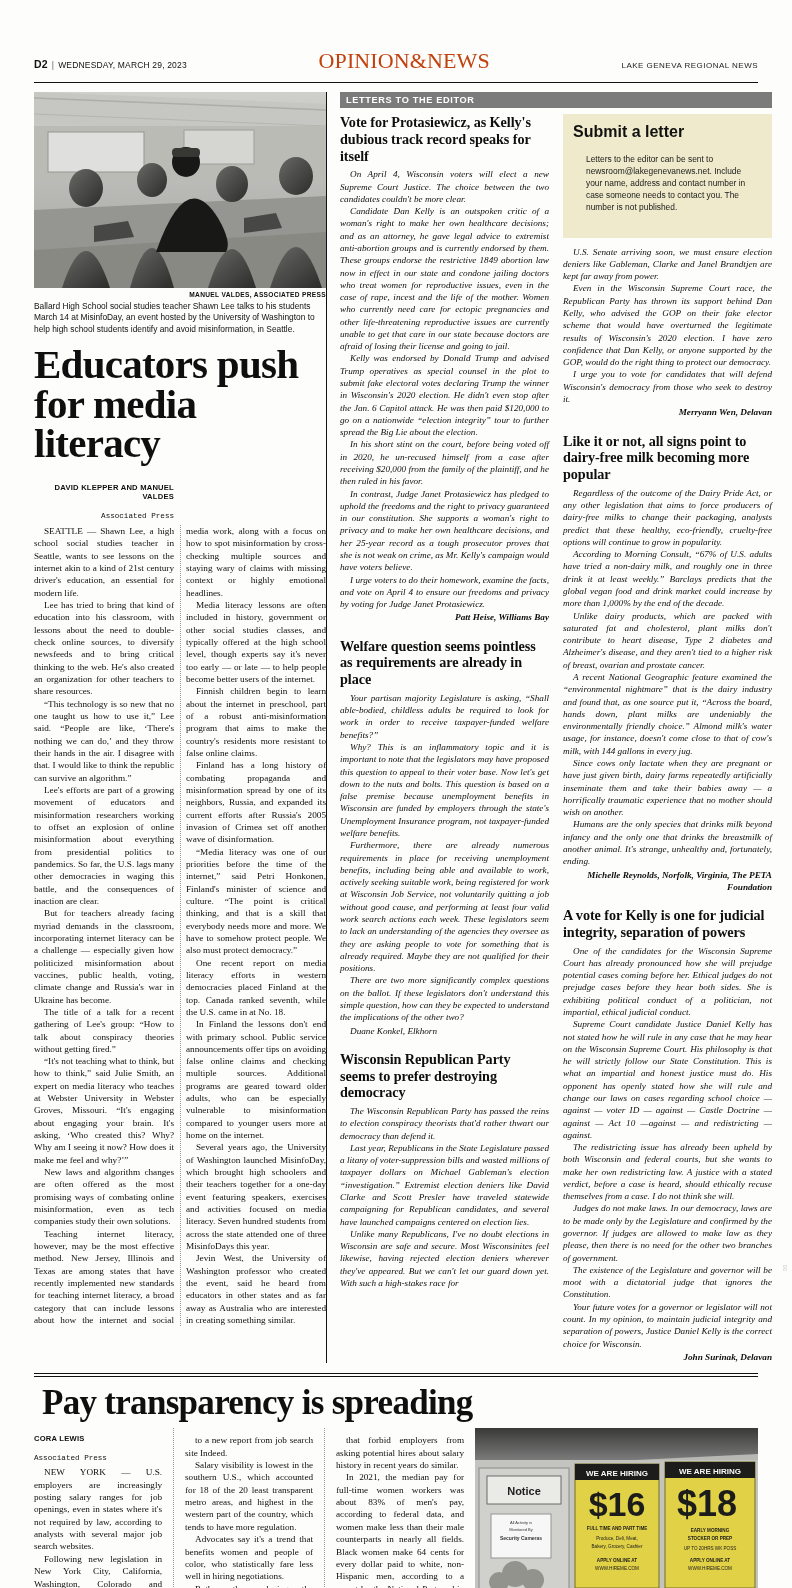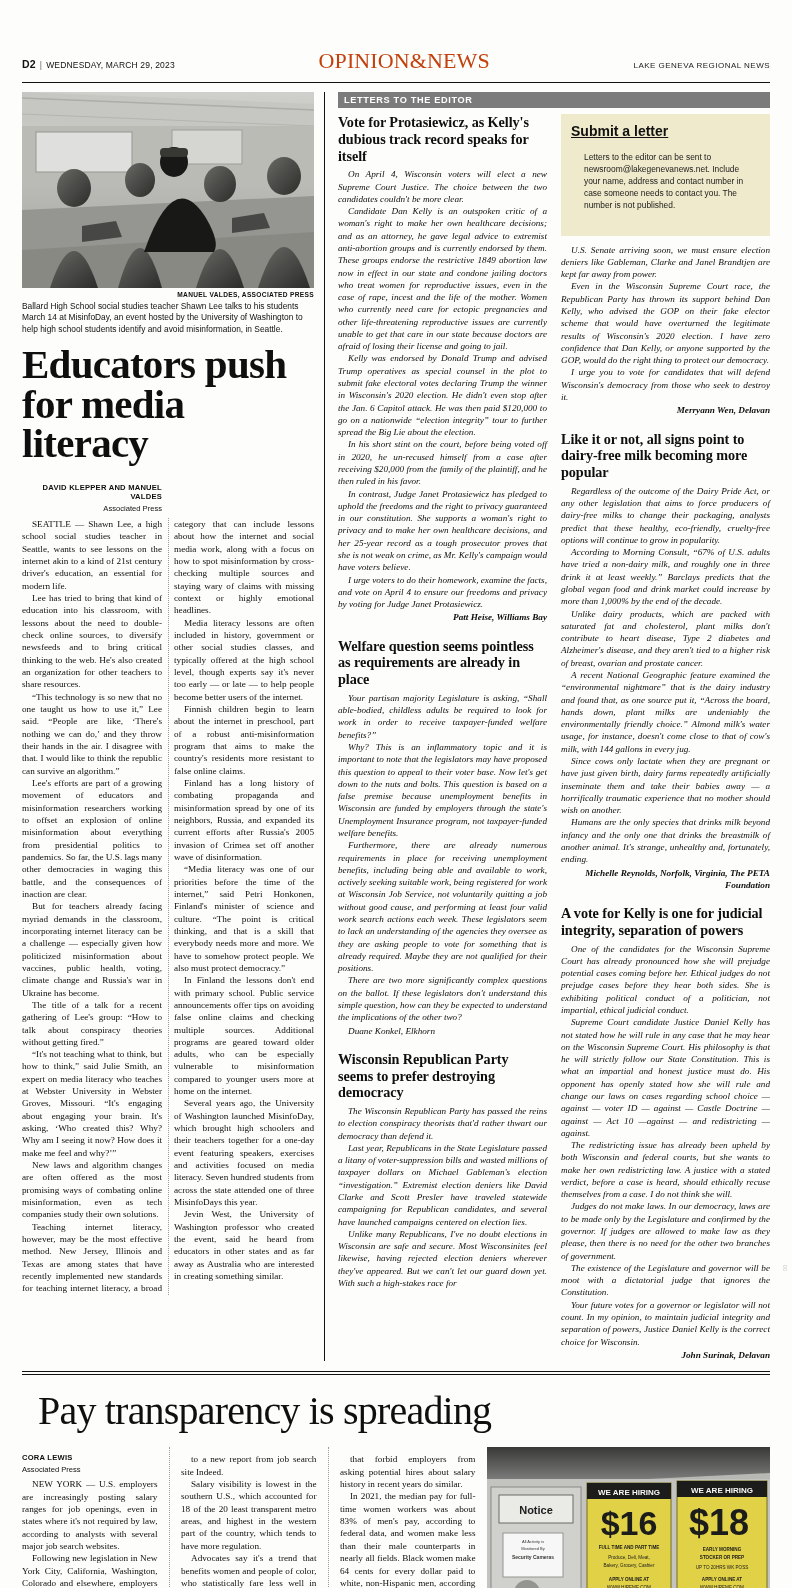--- a/index.html
+++ b/index.html
@@ -3,21 +3,21 @@
 <meta charset="utf-8">
 <style>
   html,body{margin:0;padding:0;}
   body{
     width:792px;height:1588px;
     background:#fdfdfb;
     font-family:"Liberation Serif", serif;
     color:#0f0f0f;
     overflow:hidden;
   }
-  .page{position:relative;width:792px;height:1280px;box-sizing:border-box;padding:0 22px;}
+  .page{position:relative;width:792px;height:1280px;box-sizing:border-box;padding:0 34px;}
 
   
   .masthead{display:flex;align-items:baseline;justify-content:space-between;padding-top:48px;padding-bottom:6px;}
   .mh-left{font-family:"Liberation Sans",sans-serif;font-size:8.5px;letter-spacing:.02em;text-transform:uppercase;color:#111;white-space:nowrap;}
   .mh-left b{font-size:10.5px;font-weight:700;}
   .mh-left .sep{margin:0 4px;color:#666;}
   .mh-center{font-family:Liberation Serif, serif;font-size:22px;letter-spacing:.005em;color:#c2410c;}
   .mh-right{font-family:"Liberation Sans",sans-serif;font-size:8px;letter-spacing:.06em;text-transform:uppercase;color:#222;white-space:nowrap;}
   .rule-top{border-top:1px solid #111;margin-top:2px;}
 
@@ -28,47 +28,47 @@
   .col-right{width:432px;border-left:1px solid #111;padding-left:13px;}
 
   
   .photo{width:292px;height:196px;position:relative;overflow:hidden;background:#8c8c8c;}
   .photo svg{display:block;}
   .credit{font-family:"Liberation Sans",sans-serif;font-size:6.6px;font-weight:700;letter-spacing:.05em;text-align:right;margin-top:3px;text-transform:uppercase;}
   .cutline{font-family:"Liberation Sans",sans-serif;font-size:8.4px;line-height:1.34;margin-top:3px;color:#111;}
 
   .headline-main{font-family:"Liberation Serif",serif;font-weight:700;font-size:41px;line-height:.97;letter-spacing:-.018em;margin:10px 0 0 0;}
   .byline{font-family:"Liberation Sans",sans-serif;font-size:7.6px;font-weight:700;letter-spacing:.03em;text-transform:uppercase;margin-top:13px;}
-  .byline-org{font-family:Liberation Sans, sans-serif;font-size:7.6px;font-weight:400;margin-top:3px;color:#111;}
+  .byline-org{font-family:Liberation Mono, monospace;font-size:7.6px;font-weight:400;margin-top:11px;color:#111;}
 
   .twocol{column-count:2;column-gap:12px;column-rule:1px dotted #9a9a9a;margin-top:5px;}
   .body-text{font-size:9.2px;line-height:1.34;text-align:justify;hyphens:auto;}
   .body-text p{margin:0;text-indent:10px;}
 
   
   .sec-bar{background:#7b7b7b;color:#fff;font-family:"Liberation Sans",sans-serif;font-weight:700;
     font-size:9.2px;letter-spacing:.07em;padding:3px 0 3px 6px;text-transform:uppercase;}
   .letters{display:flex;margin-top:6px;}
   .lcol{width:209px;}
   .lgut{width:14px;}
   .letter-head{font-family:"Liberation Serif",serif;font-weight:700;font-size:14.2px;line-height:1.18;margin:0 0 4px 0;letter-spacing:-.005em;}
   .letter-head.sp{margin-top:14px;}
   .ltext{font-size:9.2px;line-height:1.335;text-align:justify;hyphens:auto;font-style:italic;}
   .ltext p{margin:0;text-indent:10px;}
   .sig{font-weight:700;text-align:right;font-size:9.2px;margin-top:1px;}
   .sig.left{text-align:left;font-weight:400;text-indent:10px;}
 
   .submit-box{background:#efeacb;padding:9px 10px 11px 10px;margin-bottom:8px;}
-  .submit-box h3{font-family:"Liberation Sans",sans-serif;font-weight:700;font-size:14px;margin:0 0 5px 0;color:#111;text-decoration:underline;}
+  .submit-box h3{font-family:"Liberation Sans",sans-serif;font-weight:700;font-size:16px;margin:0 0 5px 0;color:#111;}
   .submit-box p{font-family:"Liberation Sans",sans-serif;font-size:8.4px;line-height:1.42;margin:13px;color:#1a1a1a;}
 
   
   .rule-double{border-top:1px solid #111;border-bottom:1px solid #111;height:2px;margin:10px 0 0 0;}
   .bottom{margin-top:8px;}
-  .headline-bottom{font-family:"Liberation Serif",serif;font-weight:400;font-size:40px;line-height:1;letter-spacing:-.02em;margin:16px;}
+  .headline-bottom{font-family:"Liberation Serif",serif;font-weight:700;font-size:35px;line-height:1;letter-spacing:-.02em;margin:8px;}
   .bgrid{display:flex;margin-top:8px;}
   .bcol{width:141px;}
   .bgut{width:12px;border-right:1px dotted #9a9a9a;}
   .bphoto{width:283px;}
   .bphoto .ph{width:283px;height:168px;background:#6f6f6f;overflow:hidden;position:relative;}
   .bbody{font-size:9.2px;line-height:1.345;text-align:justify;hyphens:auto;}
   .bbody p{margin:0;text-indent:10px;}
 
   .page-edge{position:absolute;right:4px;bottom:8px;writing-mode:vertical-rl;font-family:"Liberation Sans",sans-serif;font-size:5px;color:#bbb;letter-spacing:.1em;}
 </style>
@@ -159,20 +159,21 @@
           <p>Lee's efforts are part of a growing movement of educators and misinformation researchers working to offset an explosion of online misinformation about everything from presidential politics to pandemics. So far, the U.S. lags many other democracies in waging this battle, and the consequences of inaction are clear.</p>
           <p>But for teachers already facing myriad demands in the classroom, incorporating internet literacy can be a challenge — especially given how politicized misinformation about vaccines, public health, voting, climate change and Russia's war in Ukraine has become.</p>
           <p>The title of a talk for a recent gathering of Lee's group: “How to talk about conspiracy theories without getting fired.”</p>
           <p>“It's not teaching what to think, but how to think,” said Julie Smith, an expert on media literacy who teaches at Webster University in Webster Groves, Missouri. “It's engaging about engaging your brain. It's asking, ‘Who created this? Why? Why am I seeing it now? How does it make me feel and why?’”</p>
           <p>New laws and algorithm changes are often offered as the most promising ways of combating online misinformation, even as tech companies study their own solutions.</p>
           <p>Teaching internet literacy, however, may be the most effective method. New Jersey, Illinois and Texas are among states that have recently implemented new standards for teaching internet literacy, a broad category that can include lessons about how the internet and social media work, along with a focus on how to spot misinformation by cross-checking multiple sources and staying wary of claims with missing context or highly emotional headlines.</p>
           <p>Media literacy lessons are often included in history, government or other social studies classes, and typically offered at the high school level, though experts say it's never too early — or late — to help people become better users of the internet.</p>
           <p>Finnish children begin to learn about the internet in preschool, part of a robust anti-misinformation program that aims to make the country's residents more resistant to false online claims.</p>
           <p>Finland has a long history of combating propaganda and misinformation spread by one of its neighbors, Russia, and expanded its current efforts after Russia's 2005 invasion of Crimea set off another wave of disinformation.</p>
           <p>“Media literacy was one of our priorities before the time of the internet,” said Petri Honkonen, Finland's minister of science and culture. “The point is critical thinking, and that is a skill that everybody needs more and more. We have to somehow protect people. We also must protect democracy.”</p>
+          <p>One recent report on media literacy efforts in western democracies placed Finland at the top. Canada ranked seventh, while the U.S. came in at No. 18.</p>
           <p>In Finland the lessons don't end with primary school. Public service announcements offer tips on avoiding false online claims and checking multiple sources. Additional programs are geared toward older adults, who can be especially vulnerable to misinformation compared to younger users more at home on the internet.</p>
           <p>Several years ago, the University of Washington launched MisinfoDay, which brought high schoolers and their teachers together for a one-day event featuring speakers, exercises and activities focused on media literacy. Seven hundred students from across the state attended one of three MisinfoDays this year.</p>
           <p>Jevin West, the University of Washington professor who created the event, said he heard from educators in other states and as far away as Australia who are interested in creating something similar.</p>
         </div>
     </div>
 
     <div class="col-gutter"></div>
 
     <div class="col-right">
       <div class="sec-bar">LETTERS TO THE EDITOR</div>

